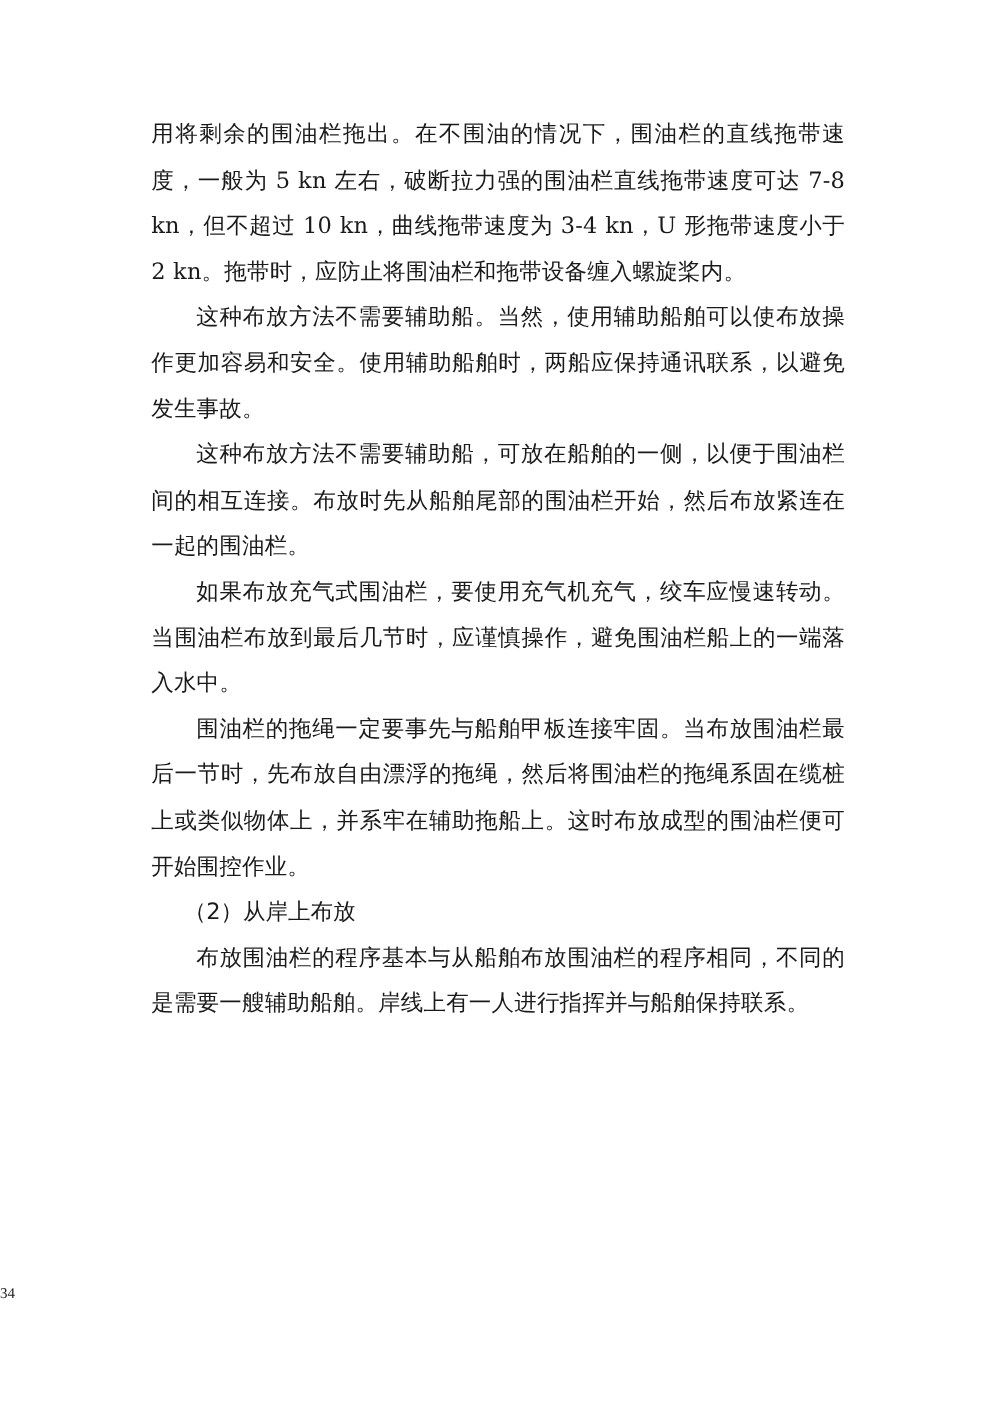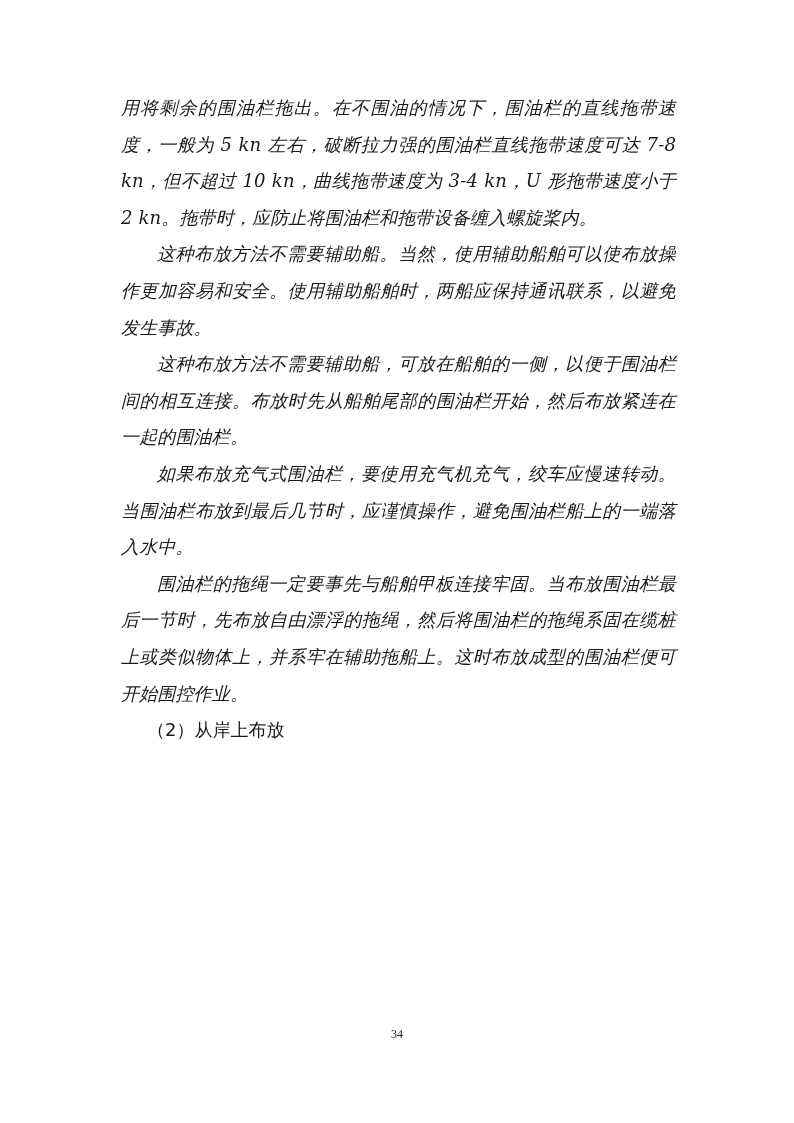--- a/index.html
+++ b/index.html
@@ -21,49 +21,48 @@
       top: 90px;
       width: 555px;
     }
     .para {
       margin: 0;
       font-size: 18px;
       line-height: 36.6px;
       text-align: justify;
       text-justify: inter-ideograph;
       letter-spacing: 0.15px;
-      font-style: italic;
     }
     .para.indent {
       text-indent: 36px;
     }
     .heading {
       margin: 0;
       font-size: 18px;
       line-height: 36.6px;
       font-weight: normal;
       padding-left: 26px;
       font-family: "DejaVu Sans", "Liberation Sans", sans-serif;
     }
     .page-number {
       position: absolute;
       left: 0;
       width: 794px;
       top: 1027px;
-      text-align: center;
       font-size: 12px;
       font-family: "Liberation Serif", "DejaVu Serif", serif;
       color: #222;
     }
   </style>
 </head>
 <body>
 
 <div class="page">
   <p class="para">用将剩余的围油栏拖出。在不围油的情况下，围油栏的直线拖带速度，一般为 5 kn 左右，破断拉力强的围油栏直线拖带速度可达 7-8 kn，但不超过 10 kn，曲线拖带速度为 3-4 kn，U 形拖带速度小于 2 kn。拖带时，应防止将围油栏和拖带设备缠入螺旋桨内。</p>
   <p class="para indent">这种布放方法不需要辅助船。当然，使用辅助船舶可以使布放操作更加容易和安全。使用辅助船舶时，两船应保持通讯联系，以避免发生事故。</p>
   <p class="para indent">这种布放方法不需要辅助船，可放在船舶的一侧，以便于围油栏间的相互连接。布放时先从船舶尾部的围油栏开始，然后布放紧连在一起的围油栏。</p>
   <p class="para indent">如果布放充气式围油栏，要使用充气机充气，绞车应慢速转动。当围油栏布放到最后几节时，应谨慎操作，避免围油栏船上的一端落入水中。</p>
   <p class="para indent">围油栏的拖绳一定要事先与船舶甲板连接牢固。当布放围油栏最后一节时，先布放自由漂浮的拖绳，然后将围油栏的拖绳系固在缆桩上或类似物体上，并系牢在辅助拖船上。这时布放成型的围油栏便可开始围控作业。</p>
   <p class="heading">（2）从岸上布放</p>
+  <p class="para indent">布放围油栏的程序基本与从船舶布放围油栏的程序相同，不同的是需要一艘辅助船舶。岸线上有一人进行指挥并与船舶保持联系。</p>
 </div>
 
 <div class="page-number">34</div>
 
 </body></html>

